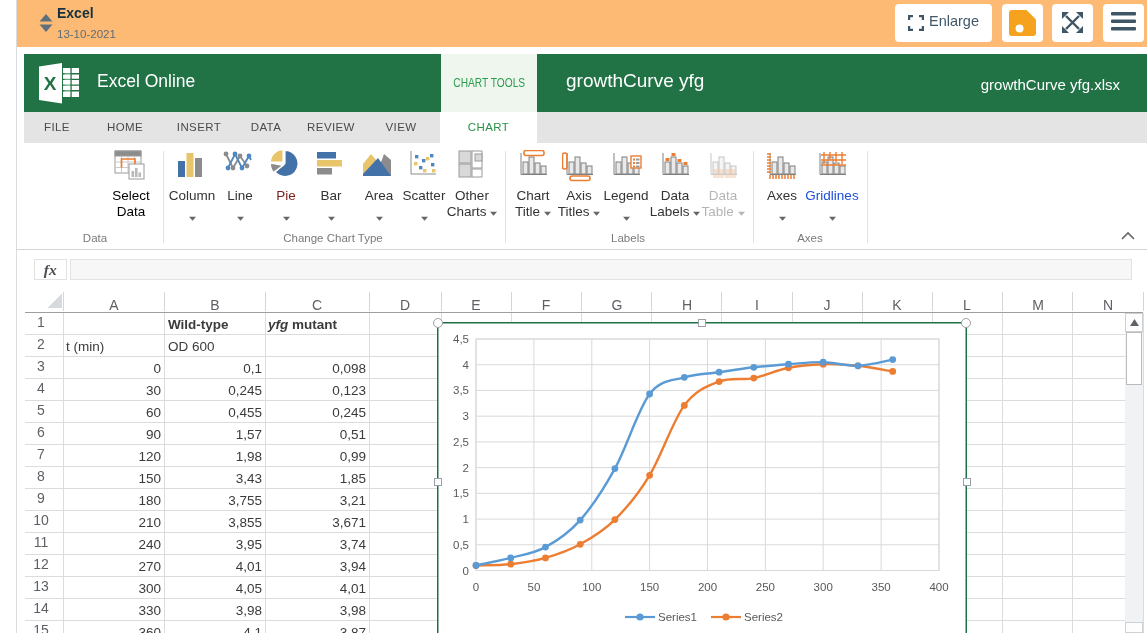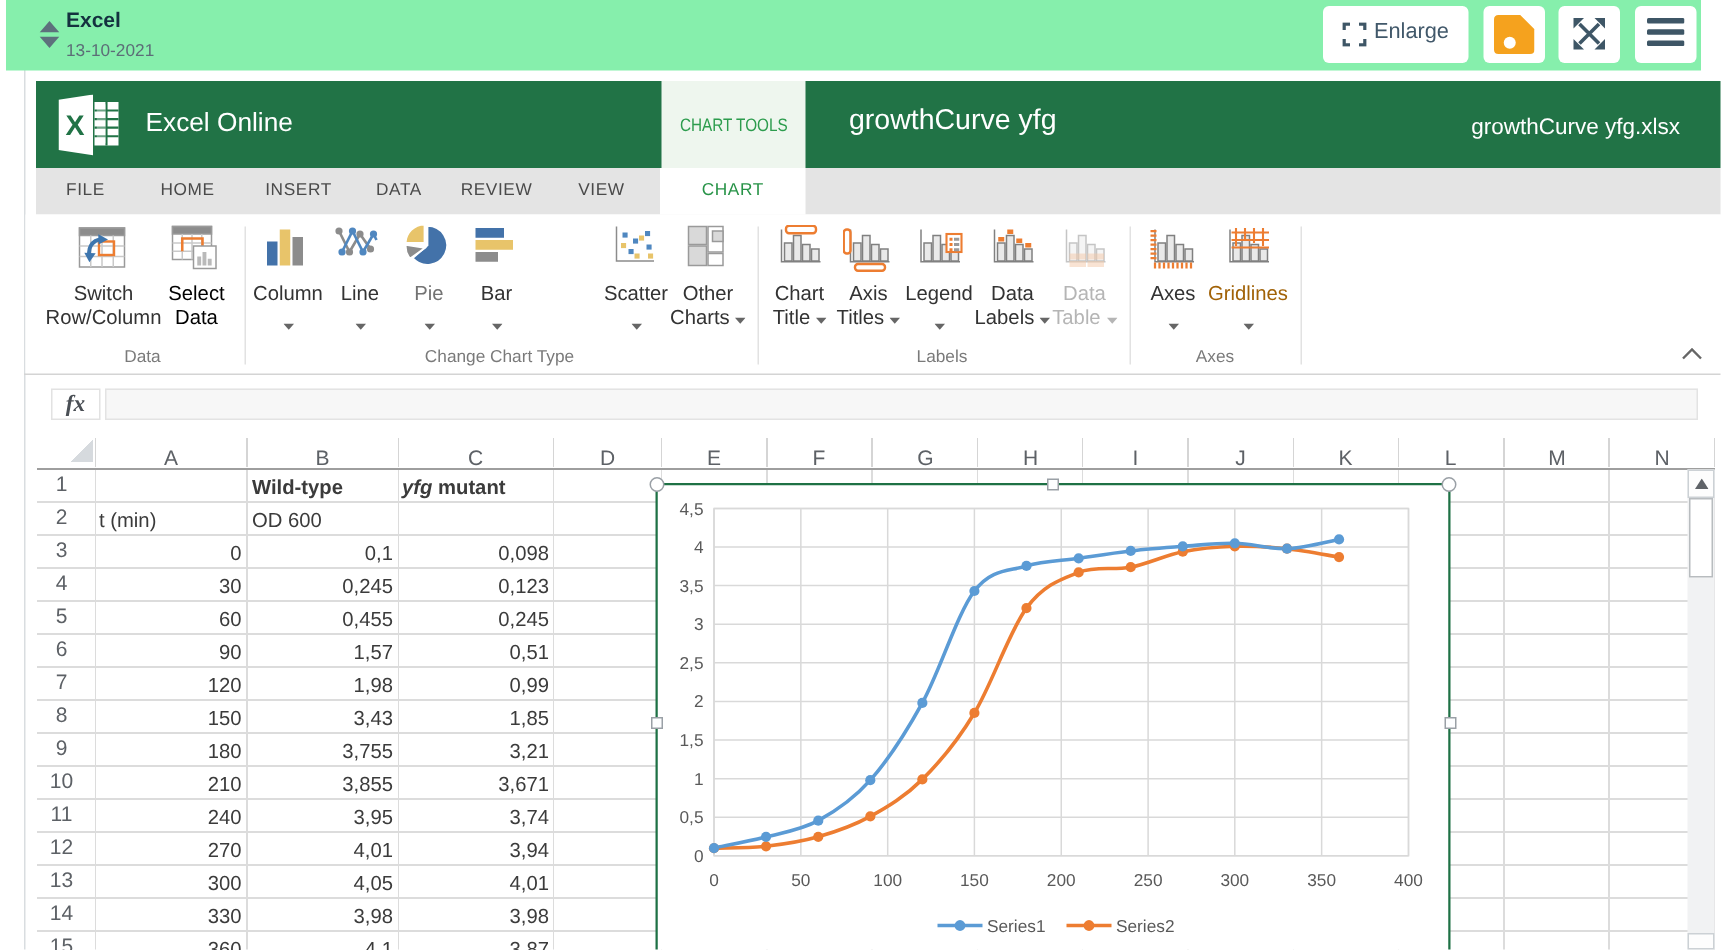--- a/index.html
+++ b/index.html
@@ -1,18 +1,18 @@
 <!DOCTYPE html>
 <html><head><meta charset="utf-8"><style>
 *{margin:0;padding:0;box-sizing:border-box}
 html,body{width:1147px;height:633px;overflow:hidden;background:#fff;
  font-family:"Liberation Sans",sans-serif;-webkit-font-smoothing:antialiased}
 .abs{position:absolute}
 #edge{position:absolute;left:16px;top:0;width:1px;height:633px;background:#d9dde0}
-#topbar{position:absolute;left:4px;top:0;width:1130px;height:47px;background:#86efac}
+#topbar{position:absolute;left:17px;top:0;width:1130px;height:47px;background:#fdba74}
 #greenbar{position:absolute;left:24px;top:54px;width:1123px;height:58px;background:#217346}
 #tabbar{position:absolute;left:24px;top:112px;width:1123px;height:31px;background:#e4e4e4}
 .tab{position:absolute;top:0;width:90px;height:31px;line-height:31px;text-align:center;
  font-size:11.5px;letter-spacing:0.4px;color:#4a4a4a}
 #chartTab{position:absolute;left:416px;top:0;width:97px;height:31px;line-height:31px;text-align:center;
  font-size:11.5px;letter-spacing:0.4px;color:#279347;background:#fff}
 #charttools{position:absolute;left:417px;top:0;width:96px;height:58px;background:#eef6ee;
  color:#2c9c4d;font-size:12px;text-align:center;line-height:58px}
 #charttools span{display:inline-block;transform:scaleX(.85);transform-origin:50% 50%}
 #ribbon{position:absolute;left:17px;top:143px;width:1130px;height:106px;background:#fff}
@@ -95,35 +95,20 @@
 <div id="tabbar">
     <div class="tab" style="left:-12px">FILE</div>
     <div class="tab" style="left:56px">HOME</div>
     <div class="tab" style="left:130px">INSERT</div>
     <div class="tab" style="left:197px">DATA</div>
     <div class="tab" style="left:262px">REVIEW</div>
     <div class="tab" style="left:332px">VIEW</div>
     <div id="chartTab">CHART</div>
   </div>
 <div id="ribbon">
-    <div class="ritem" style="left:4px;width:96px;color:#333">
-      <svg class="icon" width="34" height="32" viewBox="0 0 34 32">
-        <g transform="translate(1,2)">
-          <rect x="0" y="0" width="30" height="26" fill="#fff" stroke="#9a9a9a"></rect>
-          <rect x="0" y="0" width="30" height="5" fill="#8c8c8c" stroke="#9a9a9a"></rect>
-          <path d="M0,12 h30 M0,19 h30 M7.5,5 v21 M15,5 v21 M22.5,5 v21" stroke="#c9c9c9" fill="none"></path>
-          <rect x="13" y="9" width="10" height="9" fill="none" stroke="#ed7d31" stroke-width="1.6"></rect>
-          <path d="M7,20 C5,14 8,8 15,7.5" fill="none" stroke="#3e76ae" stroke-width="2.6"></path>
-          <polygon points="3.2,16.5 10.8,16.8 6.6,22.8" fill="#3e76ae"></polygon>
-          <polygon points="12.5,4.2 19,7.6 12.7,11" fill="#3e76ae"></polygon>
-        </g>
-      </svg>
-      <div class="rlab">Switch</div>
-      <div class="rlab">Row/Column</div>
-    </div>
     <div class="ritem" style="left:83px;width:62px;color:#000000">
       <svg class="icon" width="34" height="32" viewBox="0 0 34 32">
         <g transform="translate(1,1)">
           <rect x="0" y="0" width="26" height="22" fill="#fff" stroke="#9a9a9a"></rect>
           <rect x="0" y="0" width="26" height="5" fill="#8c8c8c" stroke="#9a9a9a"></rect>
           <path d="M0,11 h26 M0,16.5 h26 M6.5,5 v17 M13,5 v17 M19.5,5 v17" stroke="#c9c9c9" fill="none"></path>
           <path d="M6.5,16.5 V8 H20 V14" fill="none" stroke="#ed7d31" stroke-width="1.7"></path>
           <rect x="14" y="13" width="15" height="15" fill="#fff" stroke="#9a9a9a"></rect>
           <g fill="#b9b9b9">
             <rect x="16.5" y="20" width="2.6" height="6"></rect>
@@ -169,21 +154,21 @@
             <circle cx="17" cy="16" r="2.4"></circle>
             <circle cx="24" cy="4" r="2.4"></circle>
           </g>
         </g>
       </svg>
       <div class="rlab">Line</div>
       <div class="rarr"><svg class="da" width="7" height="5" viewBox="0 0 7 5">
           <polygon points="0,0.8 7,0.8 3.5,4.8" fill="#666"></polygon>
         </svg></div>
     </div>
-    <div class="ritem" style="left:247px;width:44px;color:#737373">
+    <div class="ritem" style="left:247px;width:44px;color:#7f1d1d">
       <svg class="icon" width="34" height="32" viewBox="0 0 34 32">
         <g transform="translate(2,0)">
           <path d="M14,13.5 L14,0.5 A13,13 0 1 1 4.2,22 Z" fill="#4372a9" stroke="#fff" stroke-width="1.2"></path>
           <path d="M12.6,12.6 L12.6,0.3 A12.6,12.6 0 0 0 0,12.6 Z" transform="translate(-0.6,-0.6)" fill="#e8c46a" stroke="#fff" stroke-width="1.2"></path>
           <path d="M13,14.5 L0.3,12.4 A13,13 0 0 0 3.2,21.6 Z" transform="translate(-0.8,0.8)" fill="#8c8c8c" stroke="#fff" stroke-width="1.2"></path>
         </g>
       </svg>
       <div class="rlab">Pie</div>
       <div class="rarr"><svg class="da" width="7" height="5" viewBox="0 0 7 5">
           <polygon points="0,0.8 7,0.8 3.5,4.8" fill="#666"></polygon>
@@ -191,20 +176,33 @@
     </div>
     <div class="ritem" style="left:292px;width:44px;color:#333">
       <svg class="icon" width="34" height="32" viewBox="0 0 34 32">
         <g transform="translate(3,2)">
           <rect x="0" y="0" width="19" height="6.5" fill="#4372a9"></rect>
           <rect x="0" y="8" width="25" height="6.5" fill="#e8c46a"></rect>
           <rect x="0" y="16" width="15" height="6.5" fill="#8c8c8c"></rect>
         </g>
       </svg>
       <div class="rlab">Bar</div>
+      <div class="rarr"><svg class="da" width="7" height="5" viewBox="0 0 7 5">
+          <polygon points="0,0.8 7,0.8 3.5,4.8" fill="#666"></polygon>
+        </svg></div>
+    </div>
+    <div class="ritem" style="left:338px;width:48px;color:#333">
+      <svg class="icon" width="34" height="32" viewBox="0 0 34 32">
+        <g transform="translate(1,1)">
+          <polygon points="0,25 0,13 8,3 14,10 14,25" fill="#e8c46a"></polygon>
+          <polygon points="13,25 21,3 28,9 28,25" fill="#8c8c8c"></polygon>
+          <polygon points="0,25 0,23 15,7 28,25" fill="#4372a9"></polygon>
+        </g>
+      </svg>
+      <div class="rlab">Area</div>
       <div class="rarr"><svg class="da" width="7" height="5" viewBox="0 0 7 5">
           <polygon points="0,0.8 7,0.8 3.5,4.8" fill="#666"></polygon>
         </svg></div>
     </div>
     <div class="ritem" style="left:379px;width:56px;color:#333">
       <svg class="icon" width="34" height="32" viewBox="0 0 34 32">
         <g transform="translate(2,1)">
           <path d="M2,0 V23 H27" stroke="#8c8c8c" fill="none"></path>
           <g fill="#4f87c0">
             <rect x="6" y="4" width="3.4" height="3.4"></rect>
@@ -359,21 +357,21 @@
         <path d="M5,3 V24.5 H31" stroke="#808080" fill="none"></path>
         <g stroke="#ed7d31" stroke-width="1.5">
           <path d="M2,4 h4 M2,7 h4 M2,10 h4 M2,13 h4 M2,16 h4 M2,19 h4 M2,22 h4 M5,25 v4 M8,25 v4 M11,25 v4 M14,25 v4 M17,25 v4 M20,25 v4 M23,25 v4 M26,25 v4 M29,25 v4"></path>
         </g>
       </svg>
       <div class="rlab">Axes</div>
       <div class="rarr"><svg class="da" width="7" height="5" viewBox="0 0 7 5">
           <polygon points="0,0.8 7,0.8 3.5,4.8" fill="#666"></polygon>
         </svg></div>
     </div>
-    <div class="ritem" style="left:783px;width:64px;color:#a16207">
+    <div class="ritem" style="left:783px;width:64px;color:#1d4ed8">
       <svg class="icon" width="34" height="32" viewBox="0 0 34 32">
         <g stroke="#808080" fill="#e9e9e9">
           <rect x="7" y="12" width="5" height="12"></rect>
           <rect x="13" y="7" width="5" height="17"></rect>
           <rect x="19" y="13" width="5" height="11"></rect>
           <rect x="25" y="16" width="5" height="8"></rect>
         </g>
         <path d="M5,3 V24.5 H31" stroke="#808080" fill="none"></path>
         <g stroke="#ed7d31" stroke-width="1.4">
           <path d="M9,2 V14 M15,2 V10 M21,2 V12 M27,2 V14 M6,5 H31 M6,10 H31 M6,15 H31"></path>

